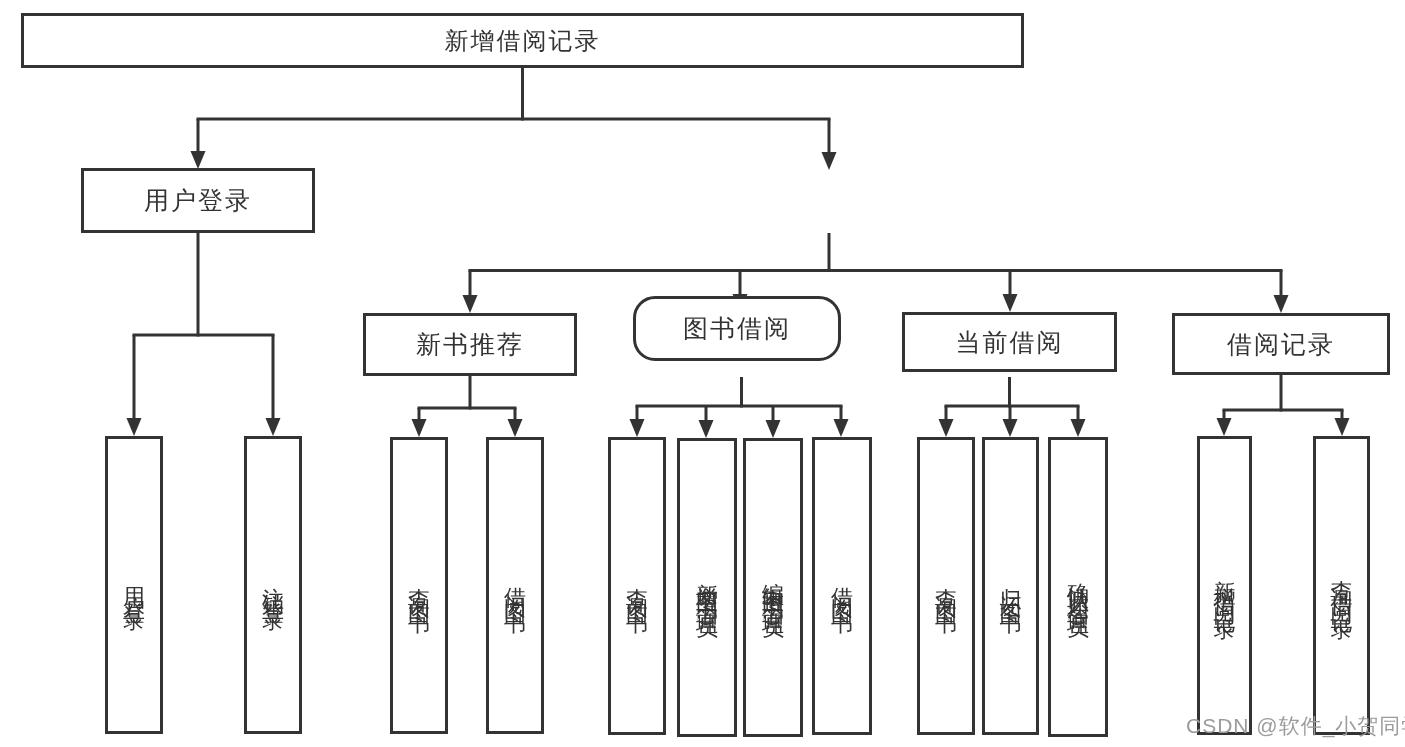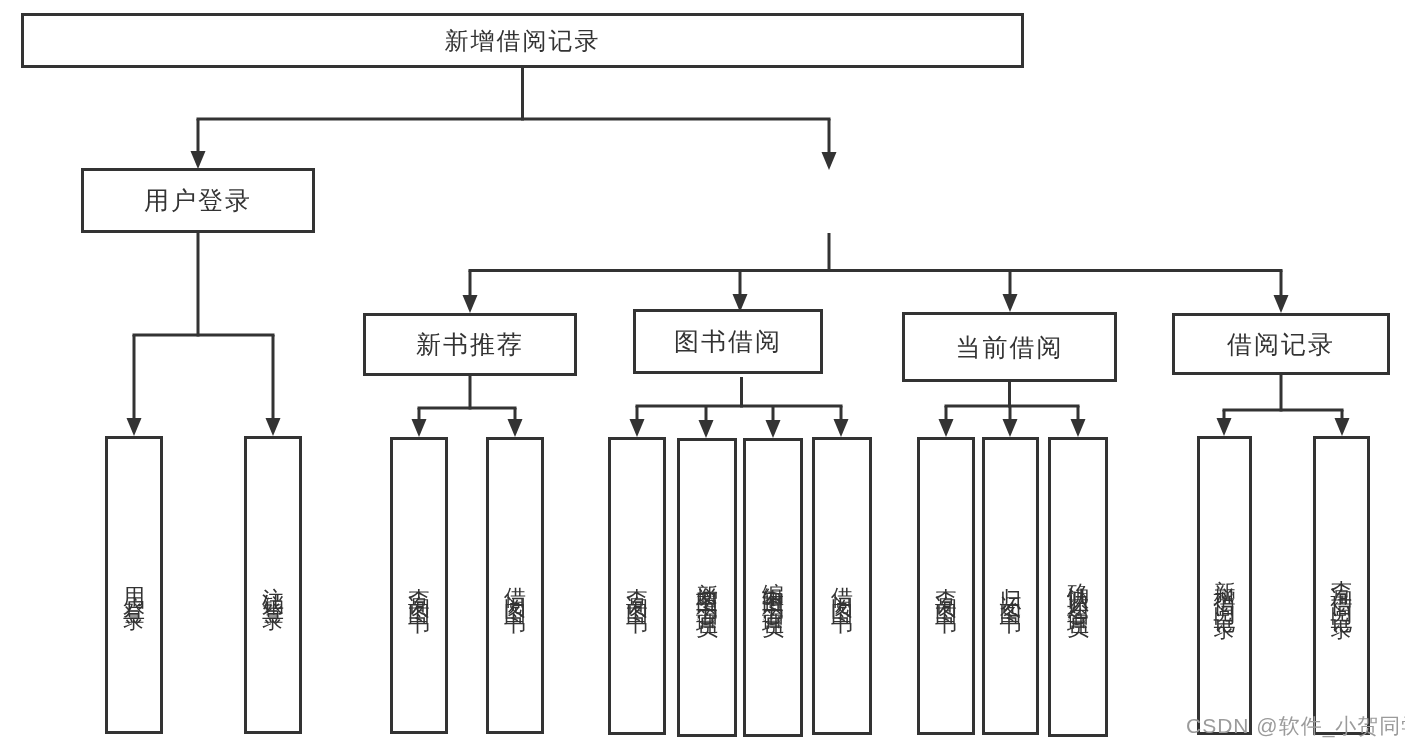--- a/index.html
+++ b/index.html
@@ -95,24 +95,24 @@
     <span>新增借阅记录</span>
   </div>
 
   <div class="node h-node" style="left:81px;top:168px;width:234px;height:65px;">
     <span>用户登录</span>
   </div>
 
   <div class="node h-node" style="left:363px;top:313px;width:214px;height:63px;">
     <span>新书推荐</span>
   </div>
-  <div class="node h-node" style="left:633px;top:309px;width:190px;height:65px;">
+  <div class="node h-node" style="left:633px;top:296px;width:208px;height:65px;border-radius:22px;">
     <span>图书借阅</span>
   </div>
-  <div class="node h-node" style="left:902px;top:312px;width:215px;height:70px;">
+  <div class="node h-node" style="left:902px;top:312px;width:215px;height:60px;">
     <span>当前借阅</span>
   </div>
   <div class="node h-node" style="left:1172px;top:313px;width:218px;height:62px;">
     <span>借阅记录</span>
   </div>
 
   <div class="node leaf" style="left:105px;top:436px;width:58px;height:298px;">
     <span class="vtext">用户登录</span>
   </div>
   <div class="node leaf" style="left:244px;top:436px;width:58px;height:298px;">

